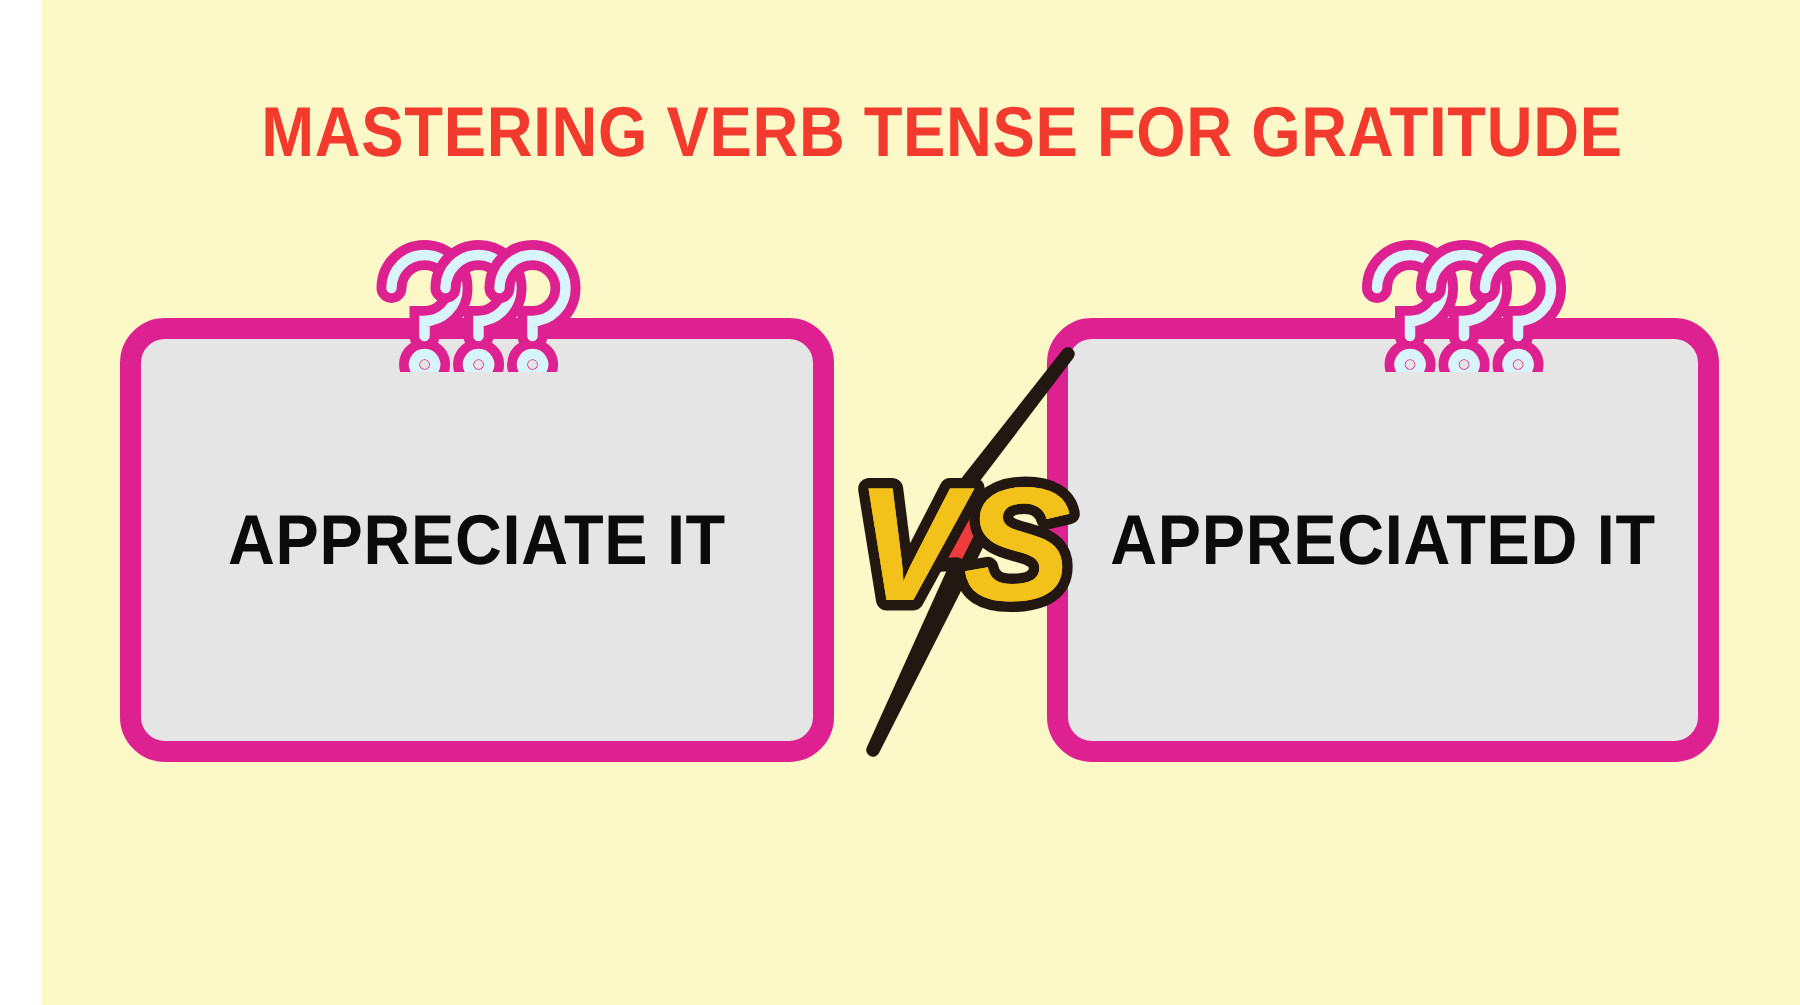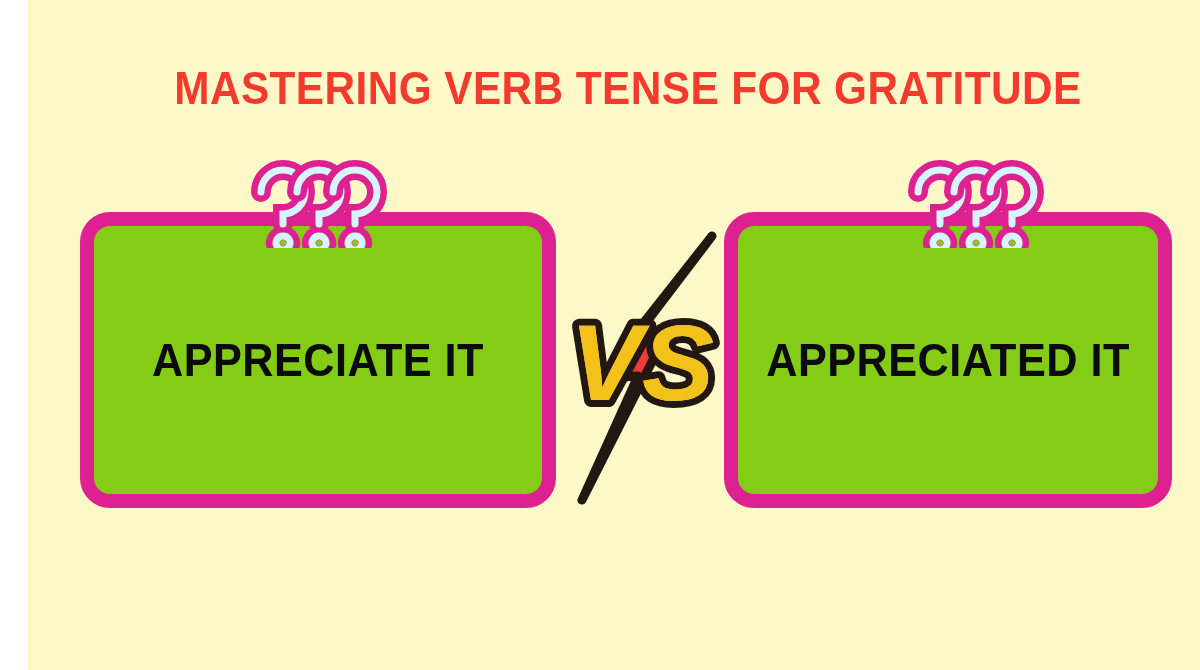--- a/index.html
+++ b/index.html
@@ -39,27 +39,27 @@
     white-space: nowrap;
     -webkit-font-smoothing: none;
   }
 
   
   .card {
     position: absolute;
     top: 212px;
     height: 296px;
     box-sizing: border-box;
-    background: #84cc16;
+    background: #e5e5e5;
     border: 14px solid #DE2190;
     border-radius: 30px;
     z-index: 3;
   }
   #card-left  { left: 52px;  width: 476px; }
-  #card-right { left: 696px; width: 448px; }
+  #card-right { left: 670px; width: 448px; }
 
   .card-label {
     position: absolute;
     left: 0;
     right: 0;
     top: 50%;
     transform: translateY(-50%) scaleX(0.92);
     text-align: center;
     color: #0B0B0B;
     font-family: "Liberation Sans Narrow", "Liberation Sans", sans-serif;

